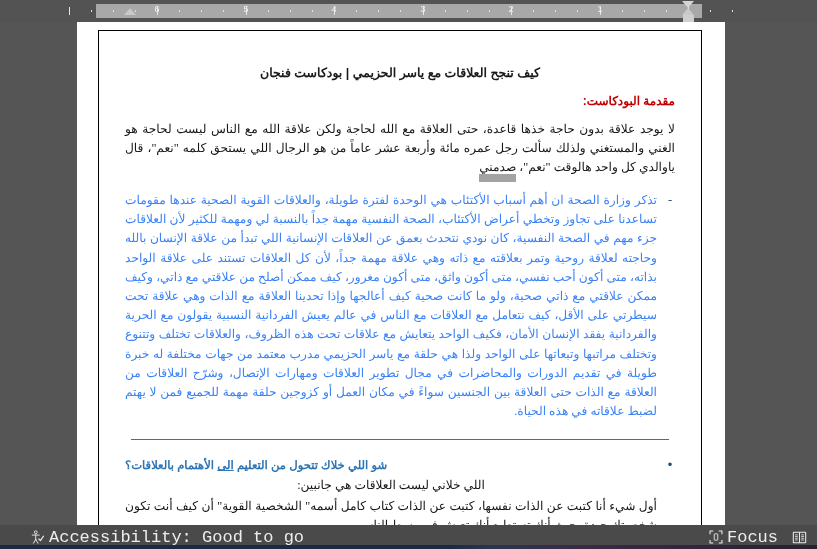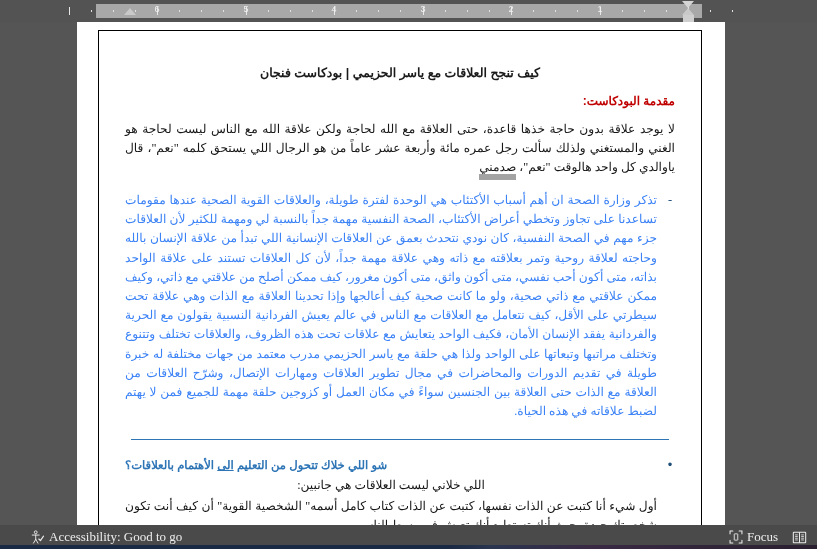--- a/index.html
+++ b/index.html
@@ -147,21 +147,21 @@
     line-height: 19px;
     color: #1f3864;
     text-align: justify;
     text-align-last: right;
     margin: 12px 0 0 0;
   }
   .para.black {
     color: #171717;
   }
   .spell {
-    border-bottom: 6px solid #a3a3a3;
+    border-bottom: 8px solid #a3a3a3;
     padding-bottom: 0px;
   }
 
   
   .dash-row {
     display: flex;
     flex-direction: row;
     gap: 8px;
     margin-top: 14px;
   }
@@ -247,22 +247,22 @@
     margin-left: 30px;
   }
   #statusbar .sb-right {
     display: flex;
     align-items: center;
     gap: 14px;
     margin-left: auto;
     margin-right: 10px;
   }
   .sb-text {
-    font-family: Liberation Serif, serif;
-    font-size: 13px;
+    font-family: Liberation Mono, monospace;
+    font-size: 17px;
     color: #ededed;
   }
   .sb-item {
     display: flex;
     align-items: center;
     gap: 4px;
     cursor: default;
   }
   .ic { display: inline-block; line-height: 0; }
 

